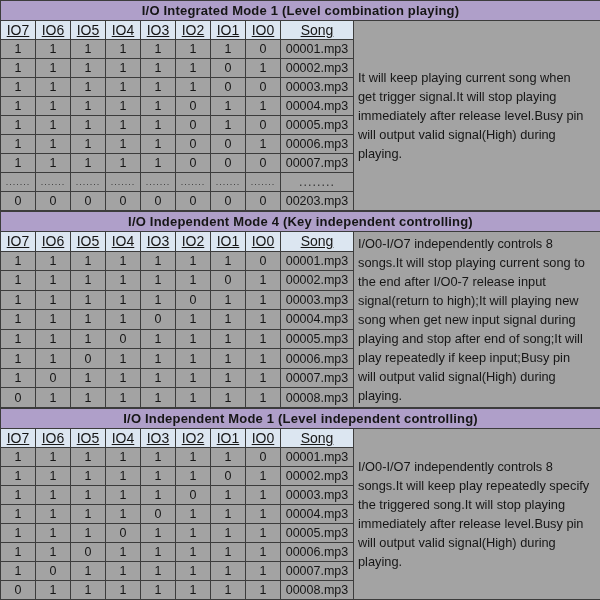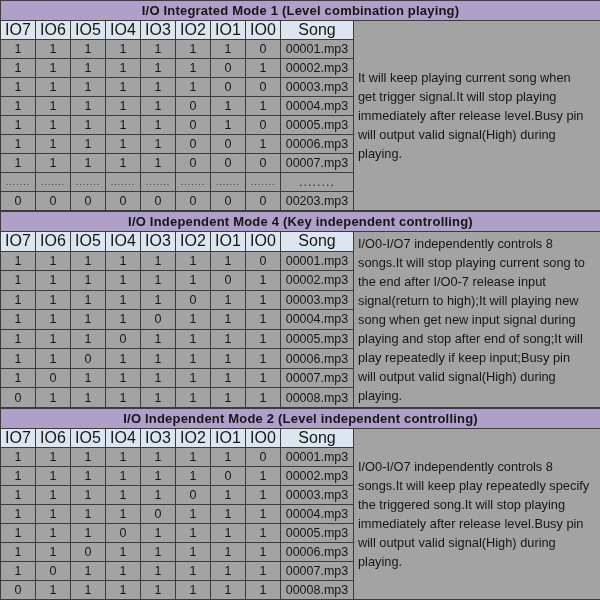--- a/index.html
+++ b/index.html
@@ -32,21 +32,21 @@
     white-space: nowrap;
     color: var(--text);
   }
   td.title-cell {
     background: var(--title-bg);
     font-weight: bold;
     font-size: 13px;
     height: 20px;
     letter-spacing: 0.2px;
   }
-  td.header-cell { background: var(--header-bg); font-size: 16px; }
+  td.header-cell { background: var(--header-bg); font-size: 14px; text-decoration: underline; }
   td.desc-cell {
     text-align: left;
     vertical-align: middle;
     white-space: normal;
     font-size: 12.8px;
     line-height: 19px;
     padding: 2px 10px 2px 4px;
     overflow: visible;
   }
   td.dots { font-size: 9px; letter-spacing: 1px; color: #333; }
@@ -316,21 +316,21 @@
         <col style="width:35px">
       <col style="width:35px">
         <col style="width:35px">
         <col style="width:35px">
         <col style="width:35px">
       <col style="width:73px">
         <col style="width:247px">
     </colgroup>
     <tbody>
       <tr>
-        <td class="title-cell" colspan="10">I/O  Independent Mode 2 (Level independent controlling)</td>
+        <td class="title-cell" colspan="10">I/O  Independent Mode 1 (Level independent controlling)</td>
       </tr>
       <tr>
         <td class="header-cell">IO7</td>
         <td class="header-cell">IO6</td>
         <td class="header-cell">IO5</td>
         <td class="header-cell">IO4</td>
         <td class="header-cell">IO3</td>
         <td class="header-cell">IO2</td>
         <td class="header-cell">IO1</td>
         <td class="header-cell">IO0</td>

